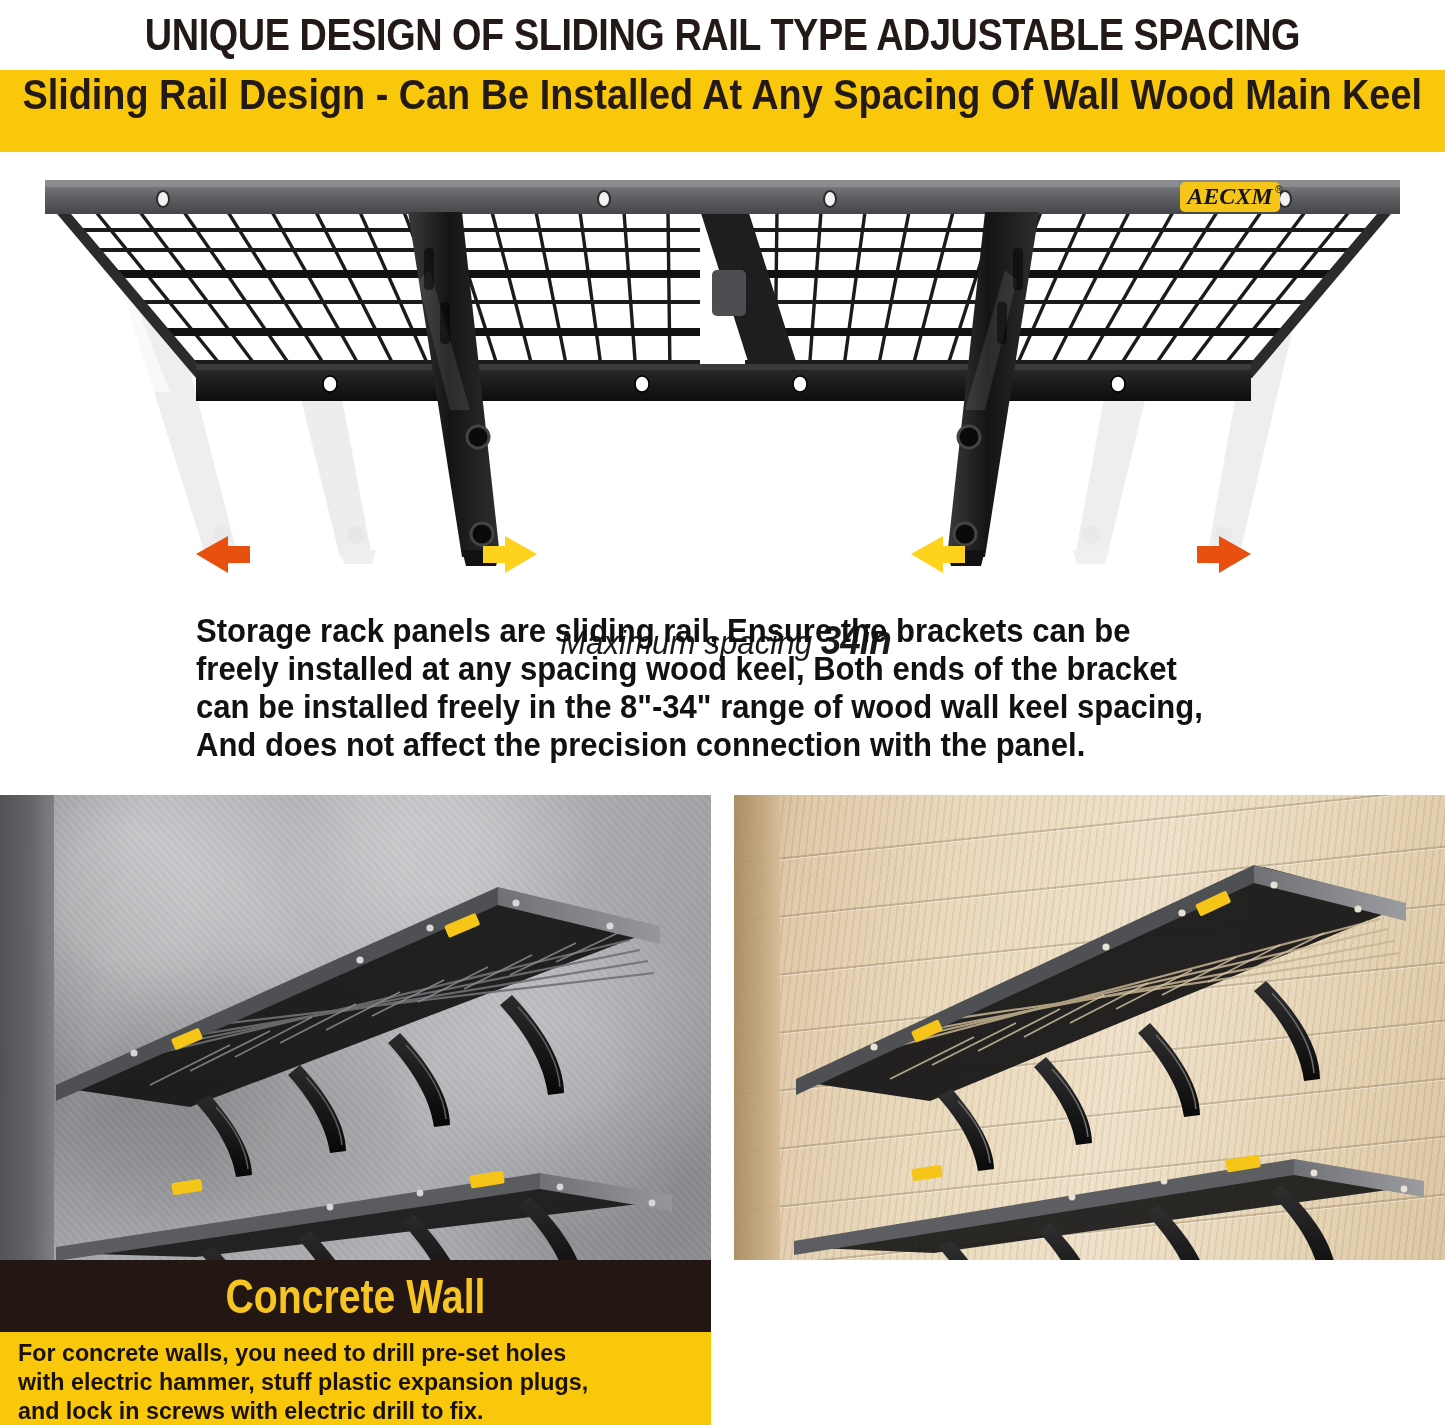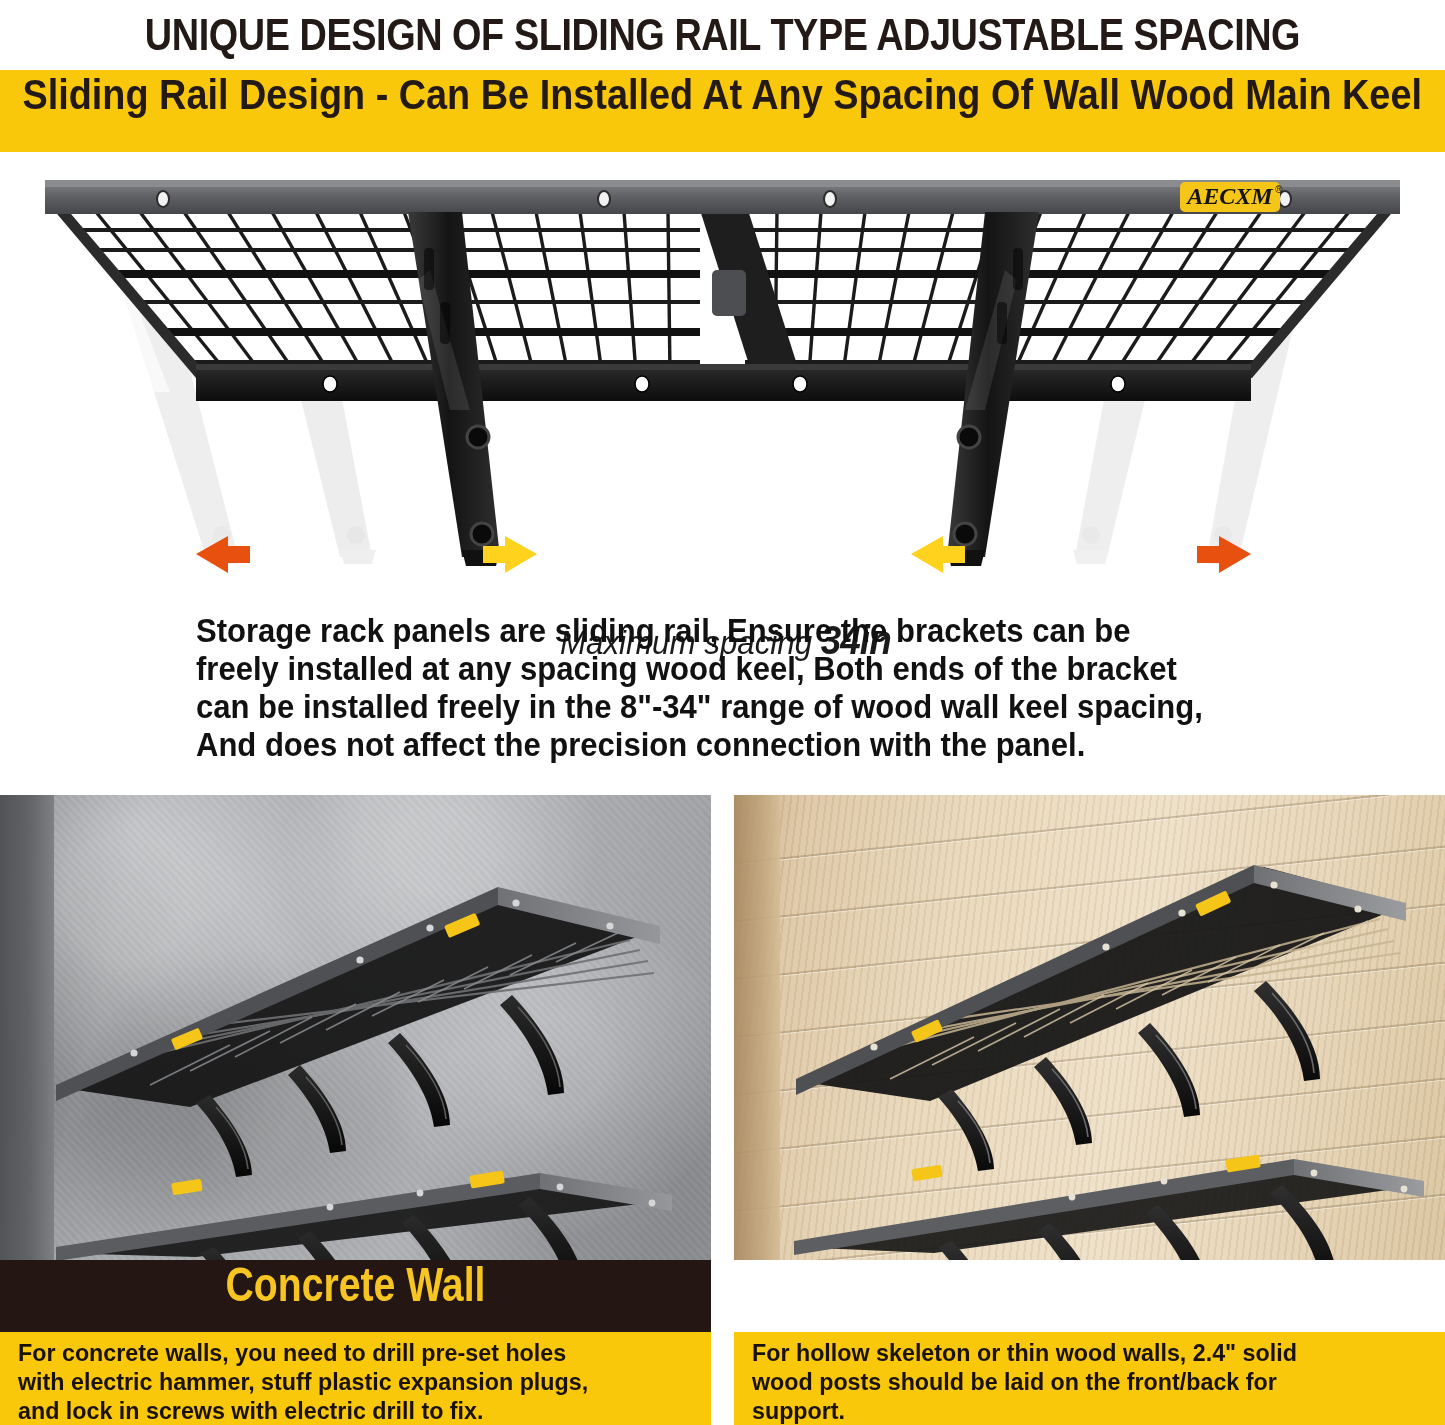--- a/index.html
+++ b/index.html
@@ -118,21 +118,21 @@
     opacity:.9;
   }
 
   
   .rack{position:absolute;}
 
   
   .cap-dark{
     position:absolute;left:0;top:465px;width:711px;height:72px;
     background:#241612;
-    display:flex;justify-content:center;
+    display:flex;align-items:center;justify-content:center;
   }
   .cap-dark span{
     color:#f6c522;font-weight:bold;font-size:49px;
     transform:scaleX(0.8);transform-origin:center center;
     white-space:nowrap;line-height:1;
   }
   .cap-yellow{
     position:absolute;left:0;top:537px;width:711px;height:93px;
     background:#f9c80b;
     padding:7px 18px 16px 18px;box-sizing:border-box;
@@ -539,19 +539,14 @@
             <path d="M316,428 C346,458 362,486 362,508 L346,510 C342,484 324,458 304,436 Z"></path>
             <path d="M424,410 C456,442 474,472 474,496 L458,498 C454,470 434,442 412,418 Z"></path>
             <path d="M548,390 C584,424 602,456 602,482 L586,484 C582,454 562,424 536,398 Z"></path>
           </g>
           <rect x="178" y="372" width="30" height="12" rx="2" fill="#F5C518" transform="rotate(-9 193 378)"></rect>
           <rect x="492" y="362" width="34" height="13" rx="2" fill="#F5C518" transform="rotate(-9 509 368)"></rect>
         </g>
       </svg>
     </div>
 
-    <div class="cap-yellow justify">
-      <div>For hollow skeleton or thin wood walls, 2.4" solid</div>
-      <div>wood posts should be laid on the front/back for</div>
-      <div>support.</div>
-    </div>
   </div>
 </div>
 
 </body></html>

